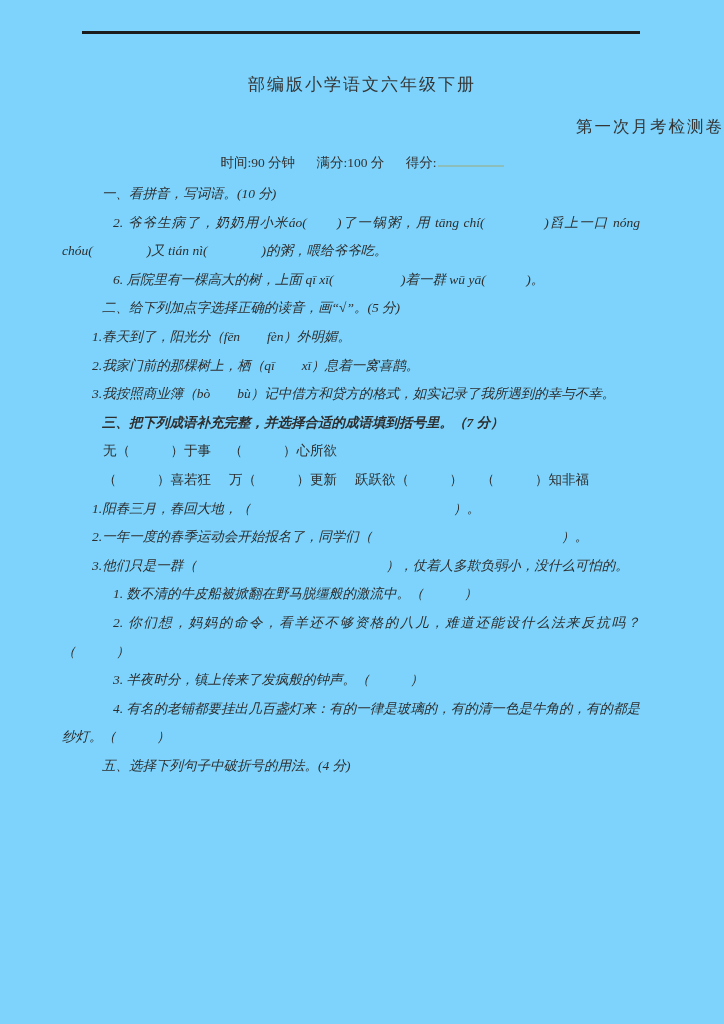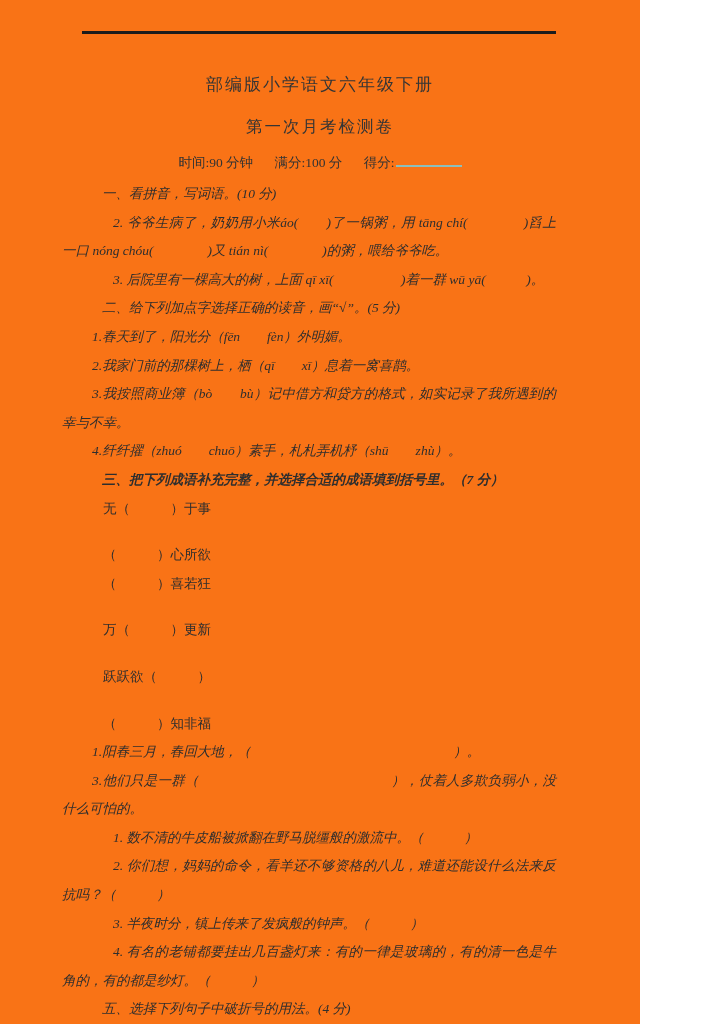--- a/index.html
+++ b/index.html
@@ -2,23 +2,23 @@
 <html><head>
 <meta charset="utf-8">
 <style>
   html, body {
     margin: 0;
     padding: 0;
     background: #ffffff;
   }
   .page {
     position: relative;
-    width: 640px;
+    width: 724px;
     height: 1024px;
-    background: #f97316;
+    background: #7dd3fc;
     overflow: hidden;
     font-family: "Liberation Serif", "DejaVu Serif", serif;
     color: #2e2e2e;
   }
   .top-rule {
     height: 3px;
     background: #1c1c1c;
     margin: 31px 84px 0 82px;
   }
   .title1 {
@@ -27,21 +27,21 @@
     font-weight: normal;
     text-align: center;
     letter-spacing: 2px;
     line-height: 26px;
     color: #353535;
   }
   .title2 {
     margin: 16px 0 0 0;
     font-size: 16.5px;
     font-weight: normal;
-    text-align: center;
+    text-align: right;
     letter-spacing: 2px;
     line-height: 26px;
     color: #353535;
   }
   .meta {
     margin: 12px 0 0 0;
     text-align: center;
     font-size: 13.5px;
     line-height: 22px;
     color: #333333;
@@ -65,21 +65,20 @@
   p.h  { text-indent: 40px; }           
   p.hb { text-indent: 40px; font-weight: bold; } 
   p.ia { text-indent: 51px; }           
   p.ib { text-indent: 30px; }           
   .idiom-row {
     display: flex;
     padding-left: 41px;
     gap: 18px;
     line-height: 28.6px;
     white-space: nowrap;
-    flex-direction: column;
   }
 </style>
 </head>
 <body>
 
 <div class="page">
 
   <div class="top-rule"></div>
 
   <h1 class="title1">部编版小学语文六年级下册</h1>
@@ -88,40 +87,40 @@
   <div class="meta">
     <span class="part">时间:90 分钟</span>
     <span class="part">满分:100 分</span>
     <span class="part"><span>得分:</span><span class="score-line"></span></span>
   </div>
 
   <div class="content">
 
     <p class="h">一、看拼音，写词语。(10 分)</p>
     <p class="ia">2. 爷爷生病了，奶奶用小米áo(　　)了一锅粥，用 tāng chí(　　　　)舀上一口 nóng chóu(　　　　)又 tián nì(　　　　)的粥，喂给爷爷吃。</p>
-    <p class="ia">3. 后院里有一棵高大的树，上面 qī xī(　　　　　)着一群 wū yā(　　　)。</p>
+    <p class="ia">6. 后院里有一棵高大的树，上面 qī xī(　　　　　)着一群 wū yā(　　　)。</p>
 
     <p class="h">二、给下列加点字选择正确的读音，画“√”。(5 分)</p>
     <p class="ib">1.春天到了，阳光分（fēn　　fèn）外明媚。</p>
     <p class="ib">2.我家门前的那棵树上，栖（qī　　xī）息着一窝喜鹊。</p>
     <p class="ib">3.我按照商业簿（bò　　bù）记中借方和贷方的格式，如实记录了我所遇到的幸与不幸。</p>
-    <p class="ib">4.纤纤擢（zhuó　　chuō）素手，札札弄机杼（shū　　zhù）。</p>
 
     <p class="hb">三、把下列成语补充完整，并选择合适的成语填到括号里。（7 分）</p>
     <div class="idiom-row">
       <span>无（　　　）于事</span>
       <span>（　　　）心所欲</span>
     </div>
     <div class="idiom-row">
       <span>（　　　）喜若狂</span>
       <span>万（　　　）更新</span>
       <span>跃跃欲（　　　）</span>
       <span>（　　　）知非福</span>
     </div>
     <p class="ib">1.阳春三月，春回大地，（　　　　　　　　　　　　　　　）。</p>
+    <p class="ib">2.一年一度的春季运动会开始报名了，同学们（　　　　　　　　　　　　　　）。</p>
     <p class="ib">3.他们只是一群（　　　　　　　　　　　　　　），仗着人多欺负弱小，没什么可怕的。</p>
 
     <p class="ia">1. 数不清的牛皮船被掀翻在野马脱缰般的激流中。（　　　）</p>
     <p class="ia">2. 你们想，妈妈的命令，看羊还不够资格的八儿，难道还能设什么法来反抗吗？（　　　）</p>
     <p class="ia">3. 半夜时分，镇上传来了发疯般的钟声。（　　　）</p>
     <p class="ia">4. 有名的老铺都要挂出几百盏灯来：有的一律是玻璃的，有的清一色是牛角的，有的都是纱灯。（　　　）</p>
 
     <p class="h">五、选择下列句子中破折号的用法。(4 分)</p>
 
   </div>

